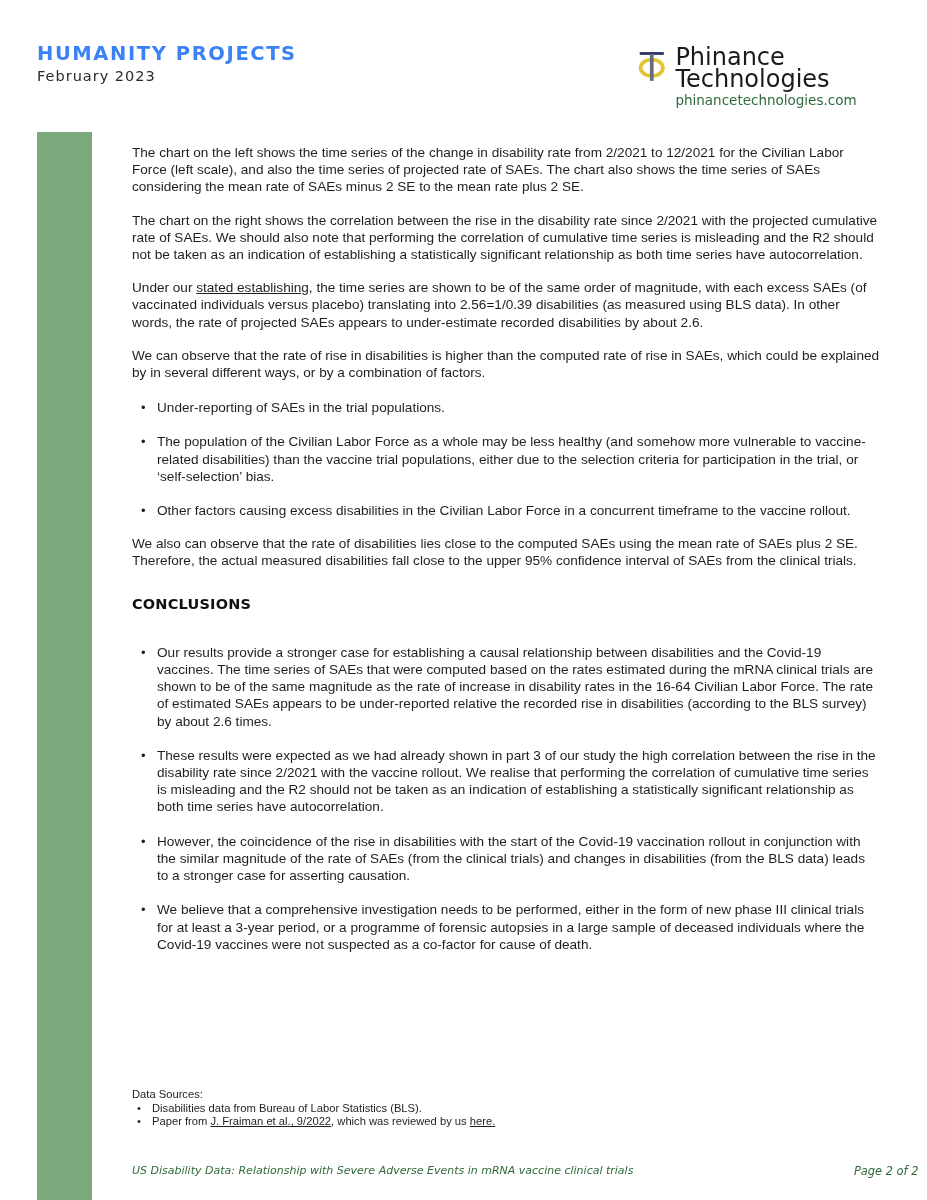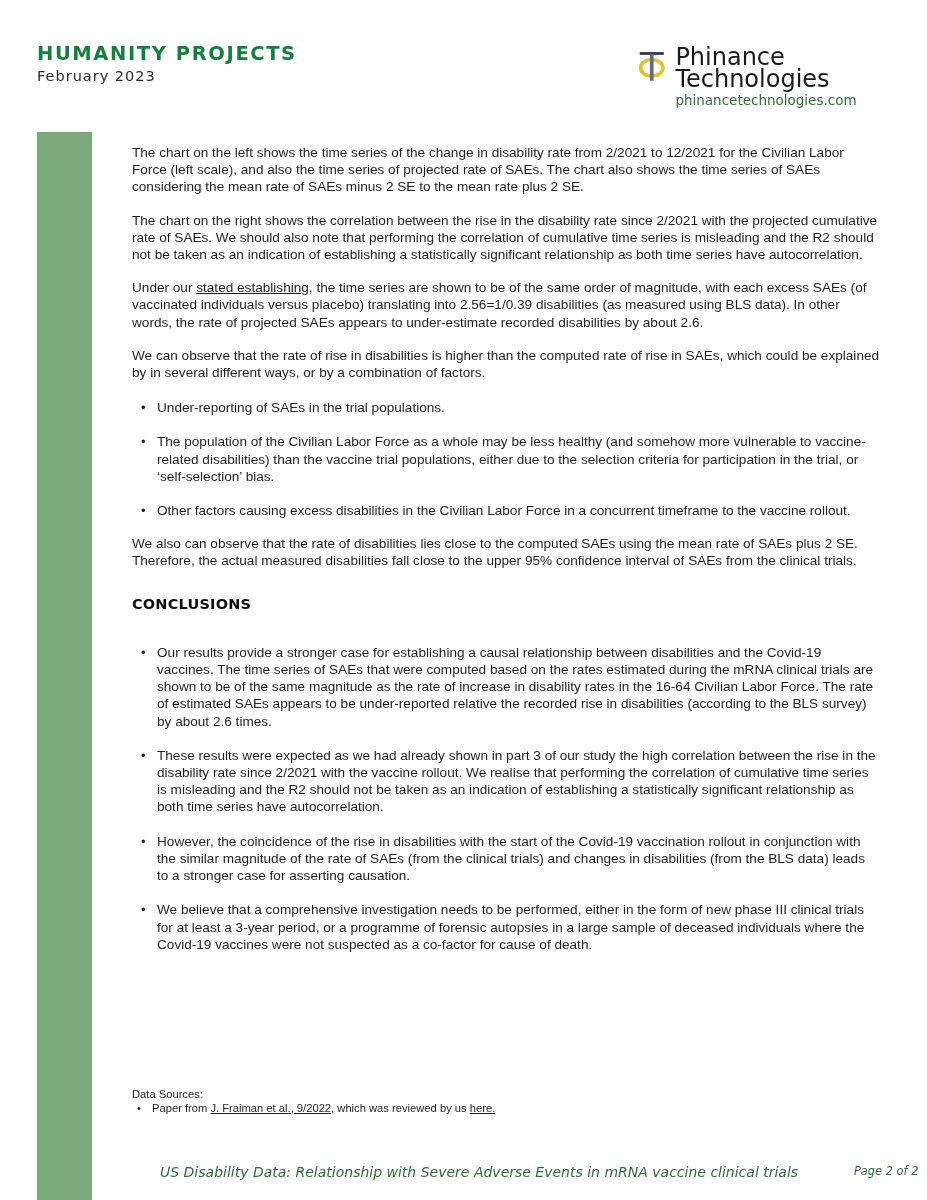--- a/index.html
+++ b/index.html
@@ -1,20 +1,20 @@
 <!DOCTYPE html>
 <html><head>
   <meta charset="utf-8">
   <style>
     * { margin: 0; padding: 0; box-sizing: border-box; }
     html, body { width: 927px; height: 1200px; background: #ffffff; overflow: hidden; }
     body { position: relative; font-family: "Liberation Sans", sans-serif; color: #1f1f1f; }
 
     .header-left { position: absolute; left: 37px; top: 42px; }
-    .org-title { font-family: "DejaVu Sans", sans-serif; font-weight: bold; font-size: 19.5px; letter-spacing: 1.6px; color: #15803d; line-height: 24px; }
+    .org-title { font-family: "DejaVu Sans", sans-serif; font-weight: bold; font-size: 19.5px; letter-spacing: 1.6px; color: #3b82f6; line-height: 24px; }
     .date { font-family: "DejaVu Sans", sans-serif; font-size: 14.5px; letter-spacing: 1px; color: #2a2a2a; margin-top: 2px; }
 
     .header-right { position: absolute; left: 636px; top: 46px; display: flex; align-items: flex-start; }
     .logo { width: 36px; height: 36px; margin-right: 6px; margin-top: 2px; }
     .brand-name { font-family: "DejaVu Sans", sans-serif; font-size: 24px; color: #1a1a1a; line-height: 22px; }
     .brand-url { font-family: "DejaVu Sans", sans-serif; font-size: 13.5px; color: #2e6b3a; line-height: 18px; margin-top: 1px; }
 
     .side-bar { position: absolute; left: 37px; top: 132px; width: 55px; height: 1068px; background: #7aaa7c; }
 
     .content { position: absolute; left: 132px; top: 144px; width: 748px; font-family: "Liberation Sans", sans-serif; font-size: 13.6px; line-height: 17.2px; color: #1f1f1f; }
@@ -26,21 +26,21 @@
     .bullets li::before { content: "•"; position: absolute; left: 9px; top: 0; font-size: 13px; }
 
     .section-heading { font-family: "DejaVu Sans", sans-serif; font-weight: bold; font-size: 14.5px; margin-top: 26px; margin-bottom: 31px; color: #111111; letter-spacing: 0.2px; }
 
     .sources { position: absolute; left: 132px; top: 1088px; font-family: "Liberation Sans", sans-serif; font-size: 11.2px; line-height: 13.6px; color: #1f1f1f; }
     .sources ul { list-style: none; }
     .sources li { position: relative; padding-left: 20px; }
     .sources li::before { content: "•"; position: absolute; left: 5px; top: 0; }
     .sources a { color: #1f1f1f; text-decoration: underline; }
 
-    .footer-title { position: absolute; left: 132px; top: 1164px; font-family: "DejaVu Sans", sans-serif; font-style: italic; font-size: 14px; color: #2e6b3a; margin-left: 28px; }
+    .footer-title { position: absolute; left: 132px; top: 1164px; font-family: "DejaVu Sans", sans-serif; font-style: italic; font-size: 11px; color: #2e6b3a; }
     .footer-page { position: absolute; left: 854px; top: 1164px; font-family: "DejaVu Sans", sans-serif; font-style: italic; font-size: 11.4px; color: #2e6b3a; }
   </style>
 </head>
 <body>
 
 <div class="header-left">
   <div class="org-title">HUMANITY PROJECTS</div>
   <div class="date">February 2023</div>
 </div>
 
@@ -78,18 +78,19 @@
     <li>Our results provide a stronger case for establishing a causal relationship between disabilities and the Covid-19 vaccines. The time series of SAEs that were computed based on the rates estimated during the mRNA clinical trials are shown to be of the same magnitude as the rate of increase in disability rates in the 16-64 Civilian Labor Force. The rate of estimated SAEs appears to be under-reported relative the recorded rise in disabilities (according to the BLS survey) by about 2.6 times.</li>
     <li>These results were expected as we had already shown in part 3 of our study the high correlation between the rise in the disability rate since 2/2021 with the vaccine rollout. We realise that performing the correlation of cumulative time series is misleading and the R2 should not be taken as an indication of establishing a statistically significant relationship as both time series have autocorrelation.</li>
     <li>However, the coincidence of the rise in disabilities with the start of the Covid-19 vaccination rollout in conjunction with the similar magnitude of the rate of SAEs (from the clinical trials) and changes in disabilities (from the BLS data) leads to a stronger case for asserting causation.</li>
     <li>We believe that a comprehensive investigation needs to be performed, either in the form of new phase III clinical trials for at least a 3-year period, or a programme of forensic autopsies in a large sample of deceased individuals where the Covid-19 vaccines were not suspected as a co-factor for cause of death.</li>
   </ul>
 </div>
 
 <div class="sources">
   <div>Data Sources:</div>
   <ul>
+    <li>Disabilities data from Bureau of Labor Statistics (BLS).</li>
     <li><span>Paper from </span><a>J. Fraiman et al., 9/2022</a><span>, which was reviewed by us </span><a>here.</a></li>
   </ul>
 </div>
 
 <div class="footer-title">US Disability Data: Relationship with Severe Adverse Events in mRNA vaccine clinical trials</div>
 <div class="footer-page">Page 2 of 2</div>
 
 </body></html>

